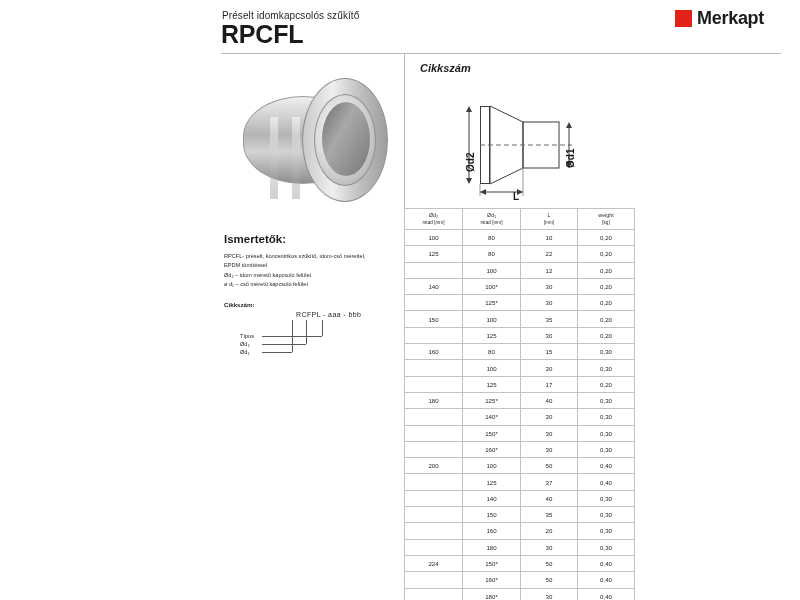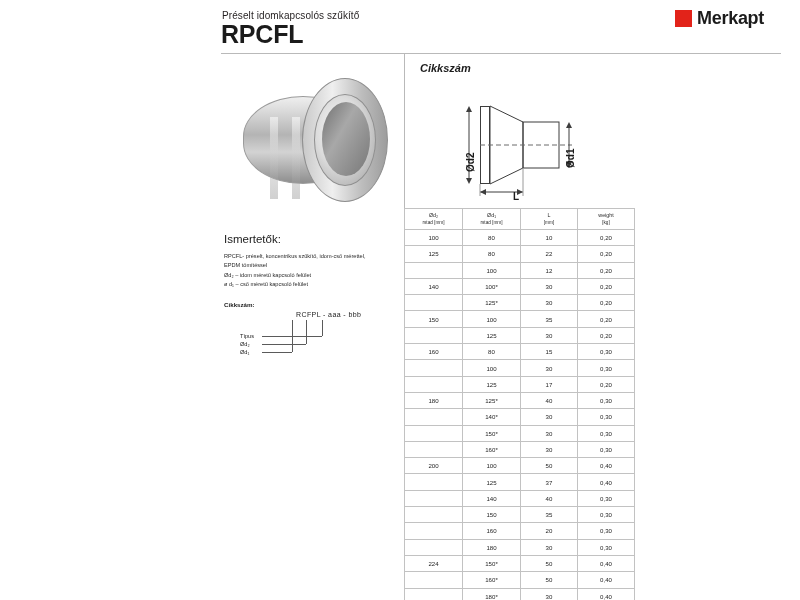--- a/index.html
+++ b/index.html
@@ -126,21 +126,21 @@
     width: 48px; height: 74px;
     border-radius: 50%;
     background: linear-gradient(120deg,#6f6f6f,#a8a8a8 40%,#777 100%);
   }
 
   .ismertetok-title {
     position: absolute;
     left: 224px;
     top: 233px;
     font-size: 11.5px;
-    font-weight: normal;
+    font-weight: bold;
     color: #1b1b1b;
   }
   .spec-list {
     position: absolute;
     left: 224px;
     top: 252px;
     width: 170px;
     font-size: 5.6px;
     line-height: 9.3px;
     color: #2a2a2a;

